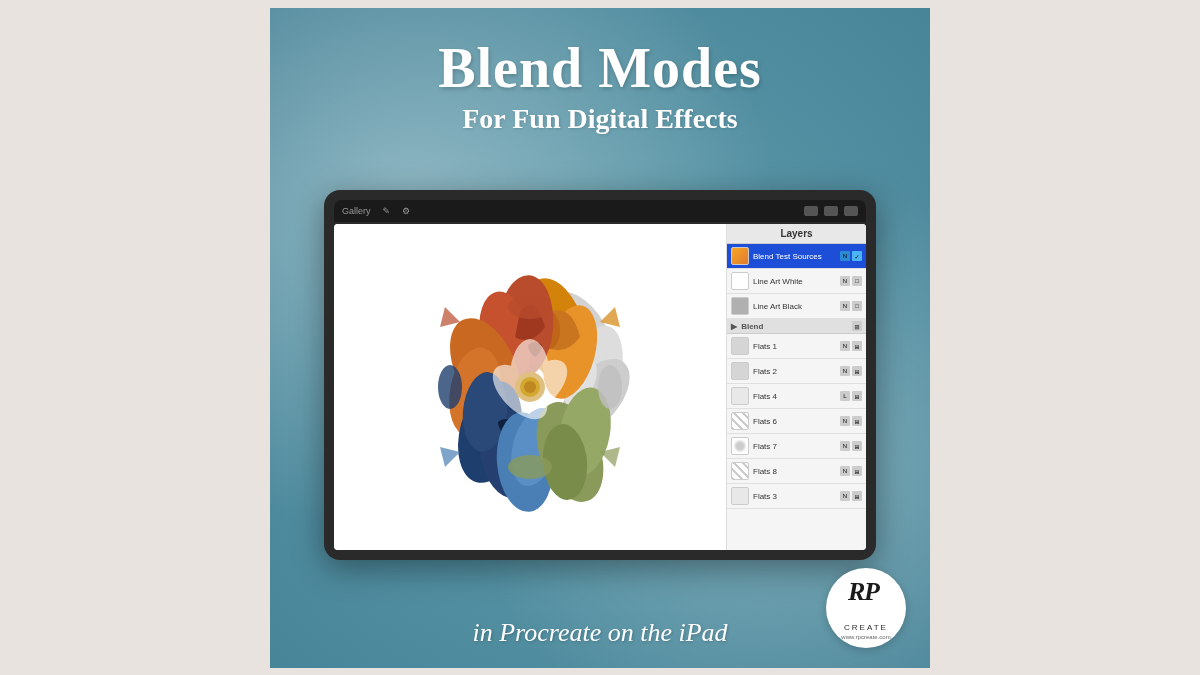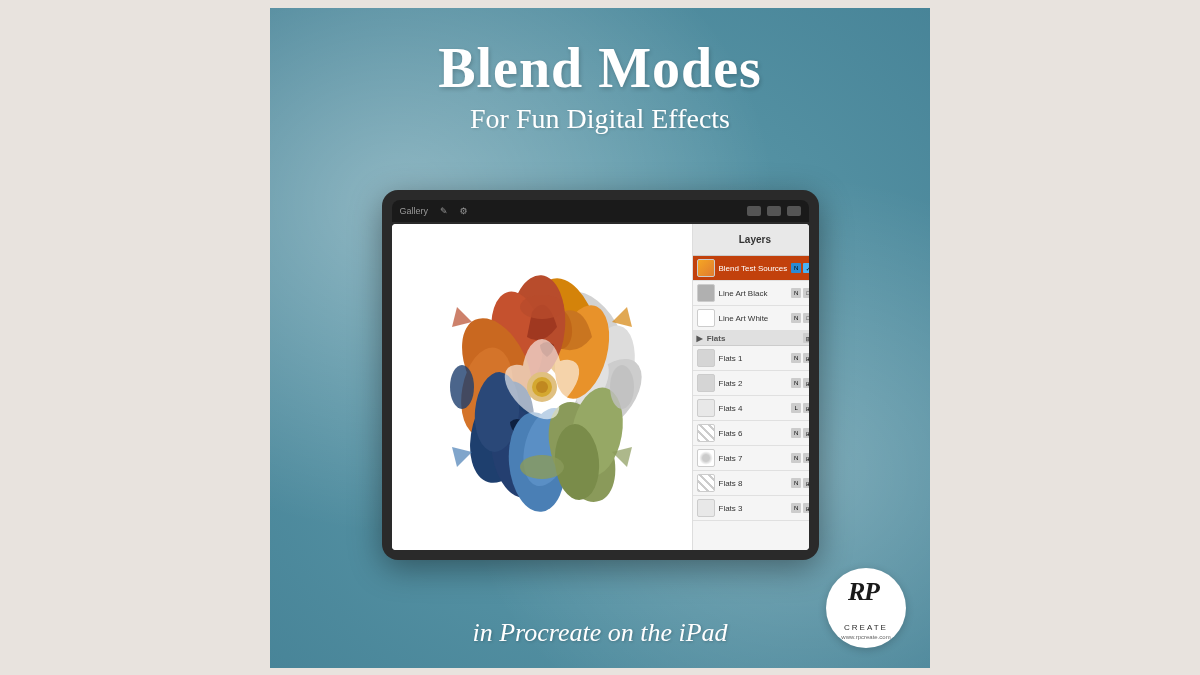--- a/index.html
+++ b/index.html
@@ -62,34 +62,34 @@
       color: white;
       font-weight: bold;
       text-shadow: 1px 2px 4px rgba(0,0,0,0.2);
       line-height: 1.1;
       letter-spacing: 1px;
     }
     .subtitle {
       font-family: 'Palatino Linotype', Palatino, serif;
       font-size: 28px;
       color: white;
-      font-weight: normal;
+      font-weight: bold;
       text-shadow: 1px 1px 3px rgba(0,0,0,0.15);
       margin-top: 4px;
     }
     .ipad-container {
       flex: 1;
       display: flex;
       align-items: center;
       justify-content: center;
       width: 100%;
       padding: 0 30px;
     }
     .ipad {
-      width: 437px;
+      width: 552px;
       height: 370px;
       background: #2a2a2a;
       border-radius: 16px;
       padding: 10px;
       box-shadow: 0 8px 32px rgba(0,0,0,0.4);
       display: flex;
       flex-direction: column;
     }
     .ipad-top-bar {
       height: 22px;
@@ -142,36 +142,36 @@
       background: #f5f5f5;
       border-left: 1px solid #ddd;
       display: flex;
       flex-direction: column;
       font-family: Arial, sans-serif;
       font-size: 9px;
     }
     .layers-header {
       background: #e8e8e8;
       text-align: center;
-      padding: 10px;
+      padding: 4px;
       font-size: 10px;
       font-weight: bold;
       color: #333;
       border-bottom: 1px solid #ccc;
     }
     .layer-item {
       display: flex;
       align-items: center;
       padding: 3px 4px;
       border-bottom: 1px solid #e0e0e0;
       gap: 4px;
       min-height: 22px;
     }
     .layer-item.active {
-      background: #c2410c;
+      background: #1d4ed8;
     }
     .layer-item.active .layer-name {
       color: white;
     }
     .layer-thumb {
       width: 18px;
       height: 18px;
       border-radius: 2px;
       flex-shrink: 0;
       border: 1px solid #ccc;
@@ -371,40 +371,40 @@
               <div class="layer-item active">
                 <div class="layer-thumb orange"></div>
                 <span class="layer-name">Blend Test Sources</span>
                 <div class="layer-controls">
                   <div class="layer-ctrl" style="background:#2a8ad4;">N</div>
                   <div class="layer-ctrl" style="background:#4ab4f4;">✓</div>
                 </div>
               </div>
 
               <div class="layer-item">
+                <div class="layer-thumb white-bg"></div>
+                <span class="layer-name">Line Art White</span>
+                <div class="layer-controls">
+                  <div class="layer-ctrl">N</div>
+                  <div class="layer-ctrl">□</div>
+                </div>
+              </div>
+
+              <div class="layer-item">
                 <div class="layer-thumb gray-petal"></div>
                 <span class="layer-name">Line Art Black</span>
                 <div class="layer-controls">
                   <div class="layer-ctrl">N</div>
                   <div class="layer-ctrl">□</div>
                 </div>
               </div>
 
-              <div class="layer-item">
-                <div class="layer-thumb white-bg"></div>
-                <span class="layer-name">Line Art White</span>
-                <div class="layer-controls">
-                  <div class="layer-ctrl">N</div>
-                  <div class="layer-ctrl">□</div>
-                </div>
-              </div>
-
               <div class="layer-group-header">
                 <span>▶</span>
-                <span>Flats</span>
+                <span>Blend</span>
                 <div style="margin-left:auto;" class="layer-ctrl">⊞</div>
               </div>
 
               <div class="layer-item">
                 <div class="layer-thumb light"></div>
                 <span class="layer-name">Flats 1</span>
                 <div class="layer-controls">
                   <div class="layer-ctrl">N</div>
                   <div class="layer-ctrl">⊞</div>
                 </div>

